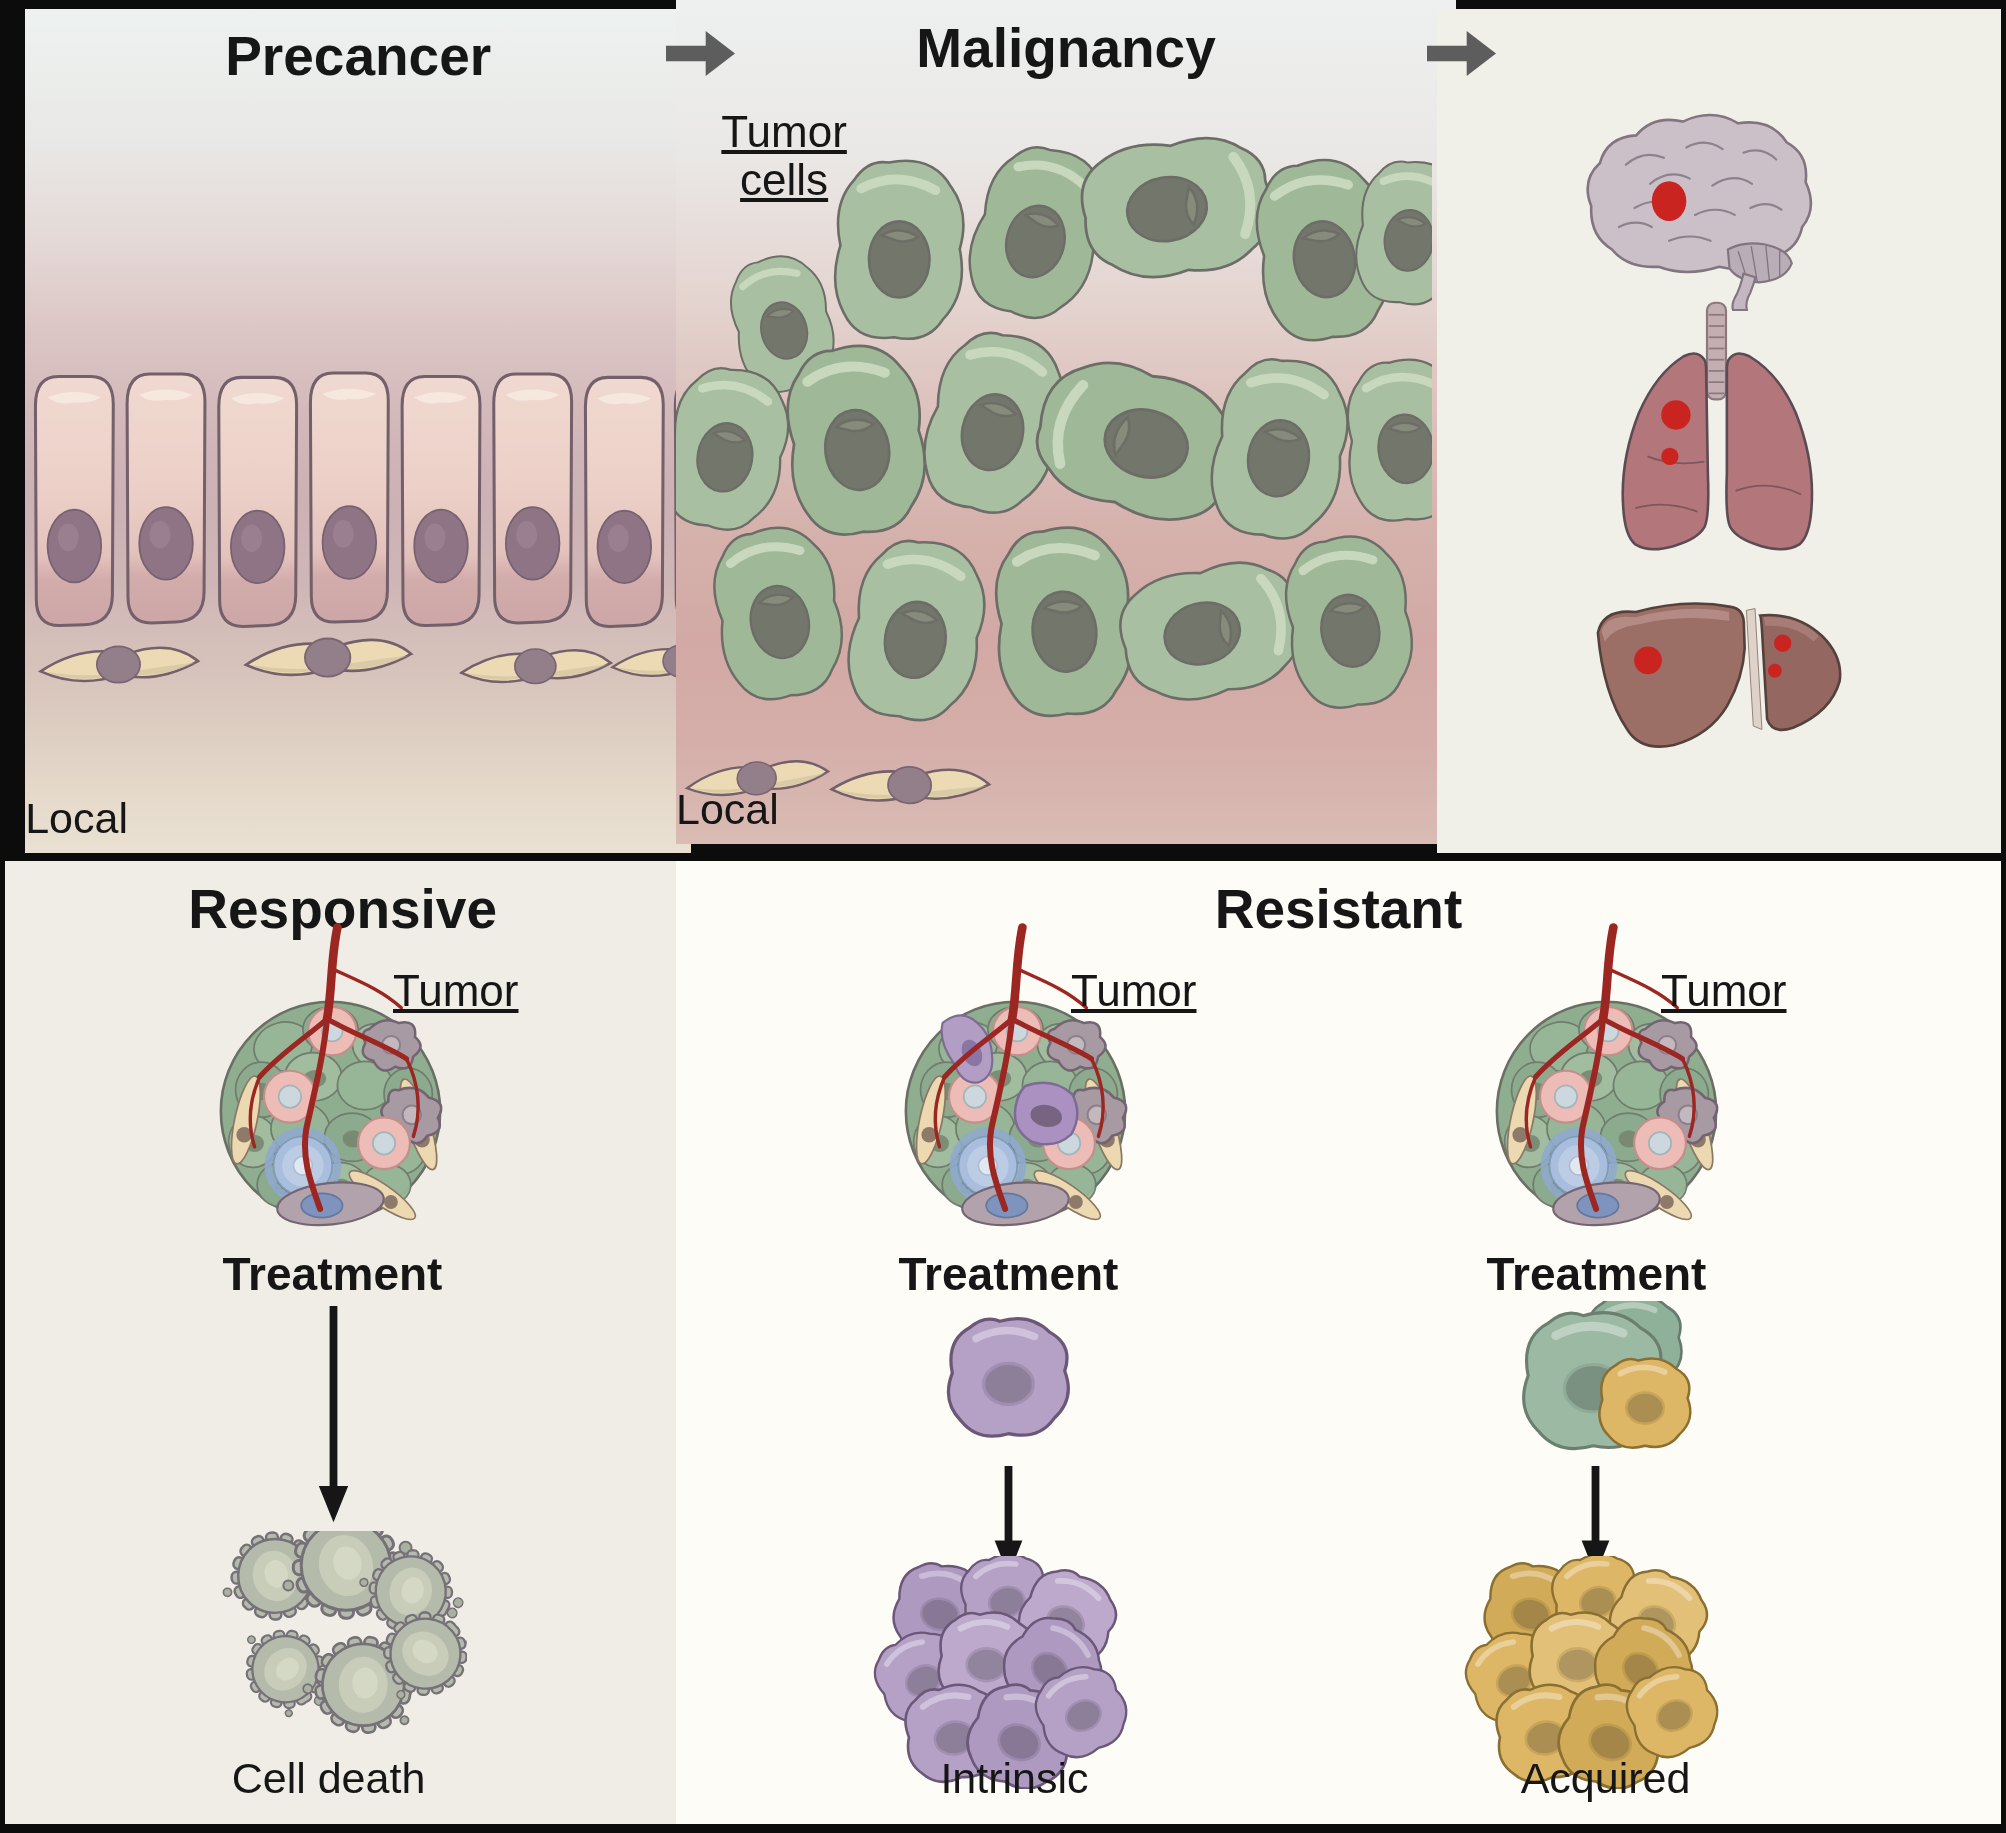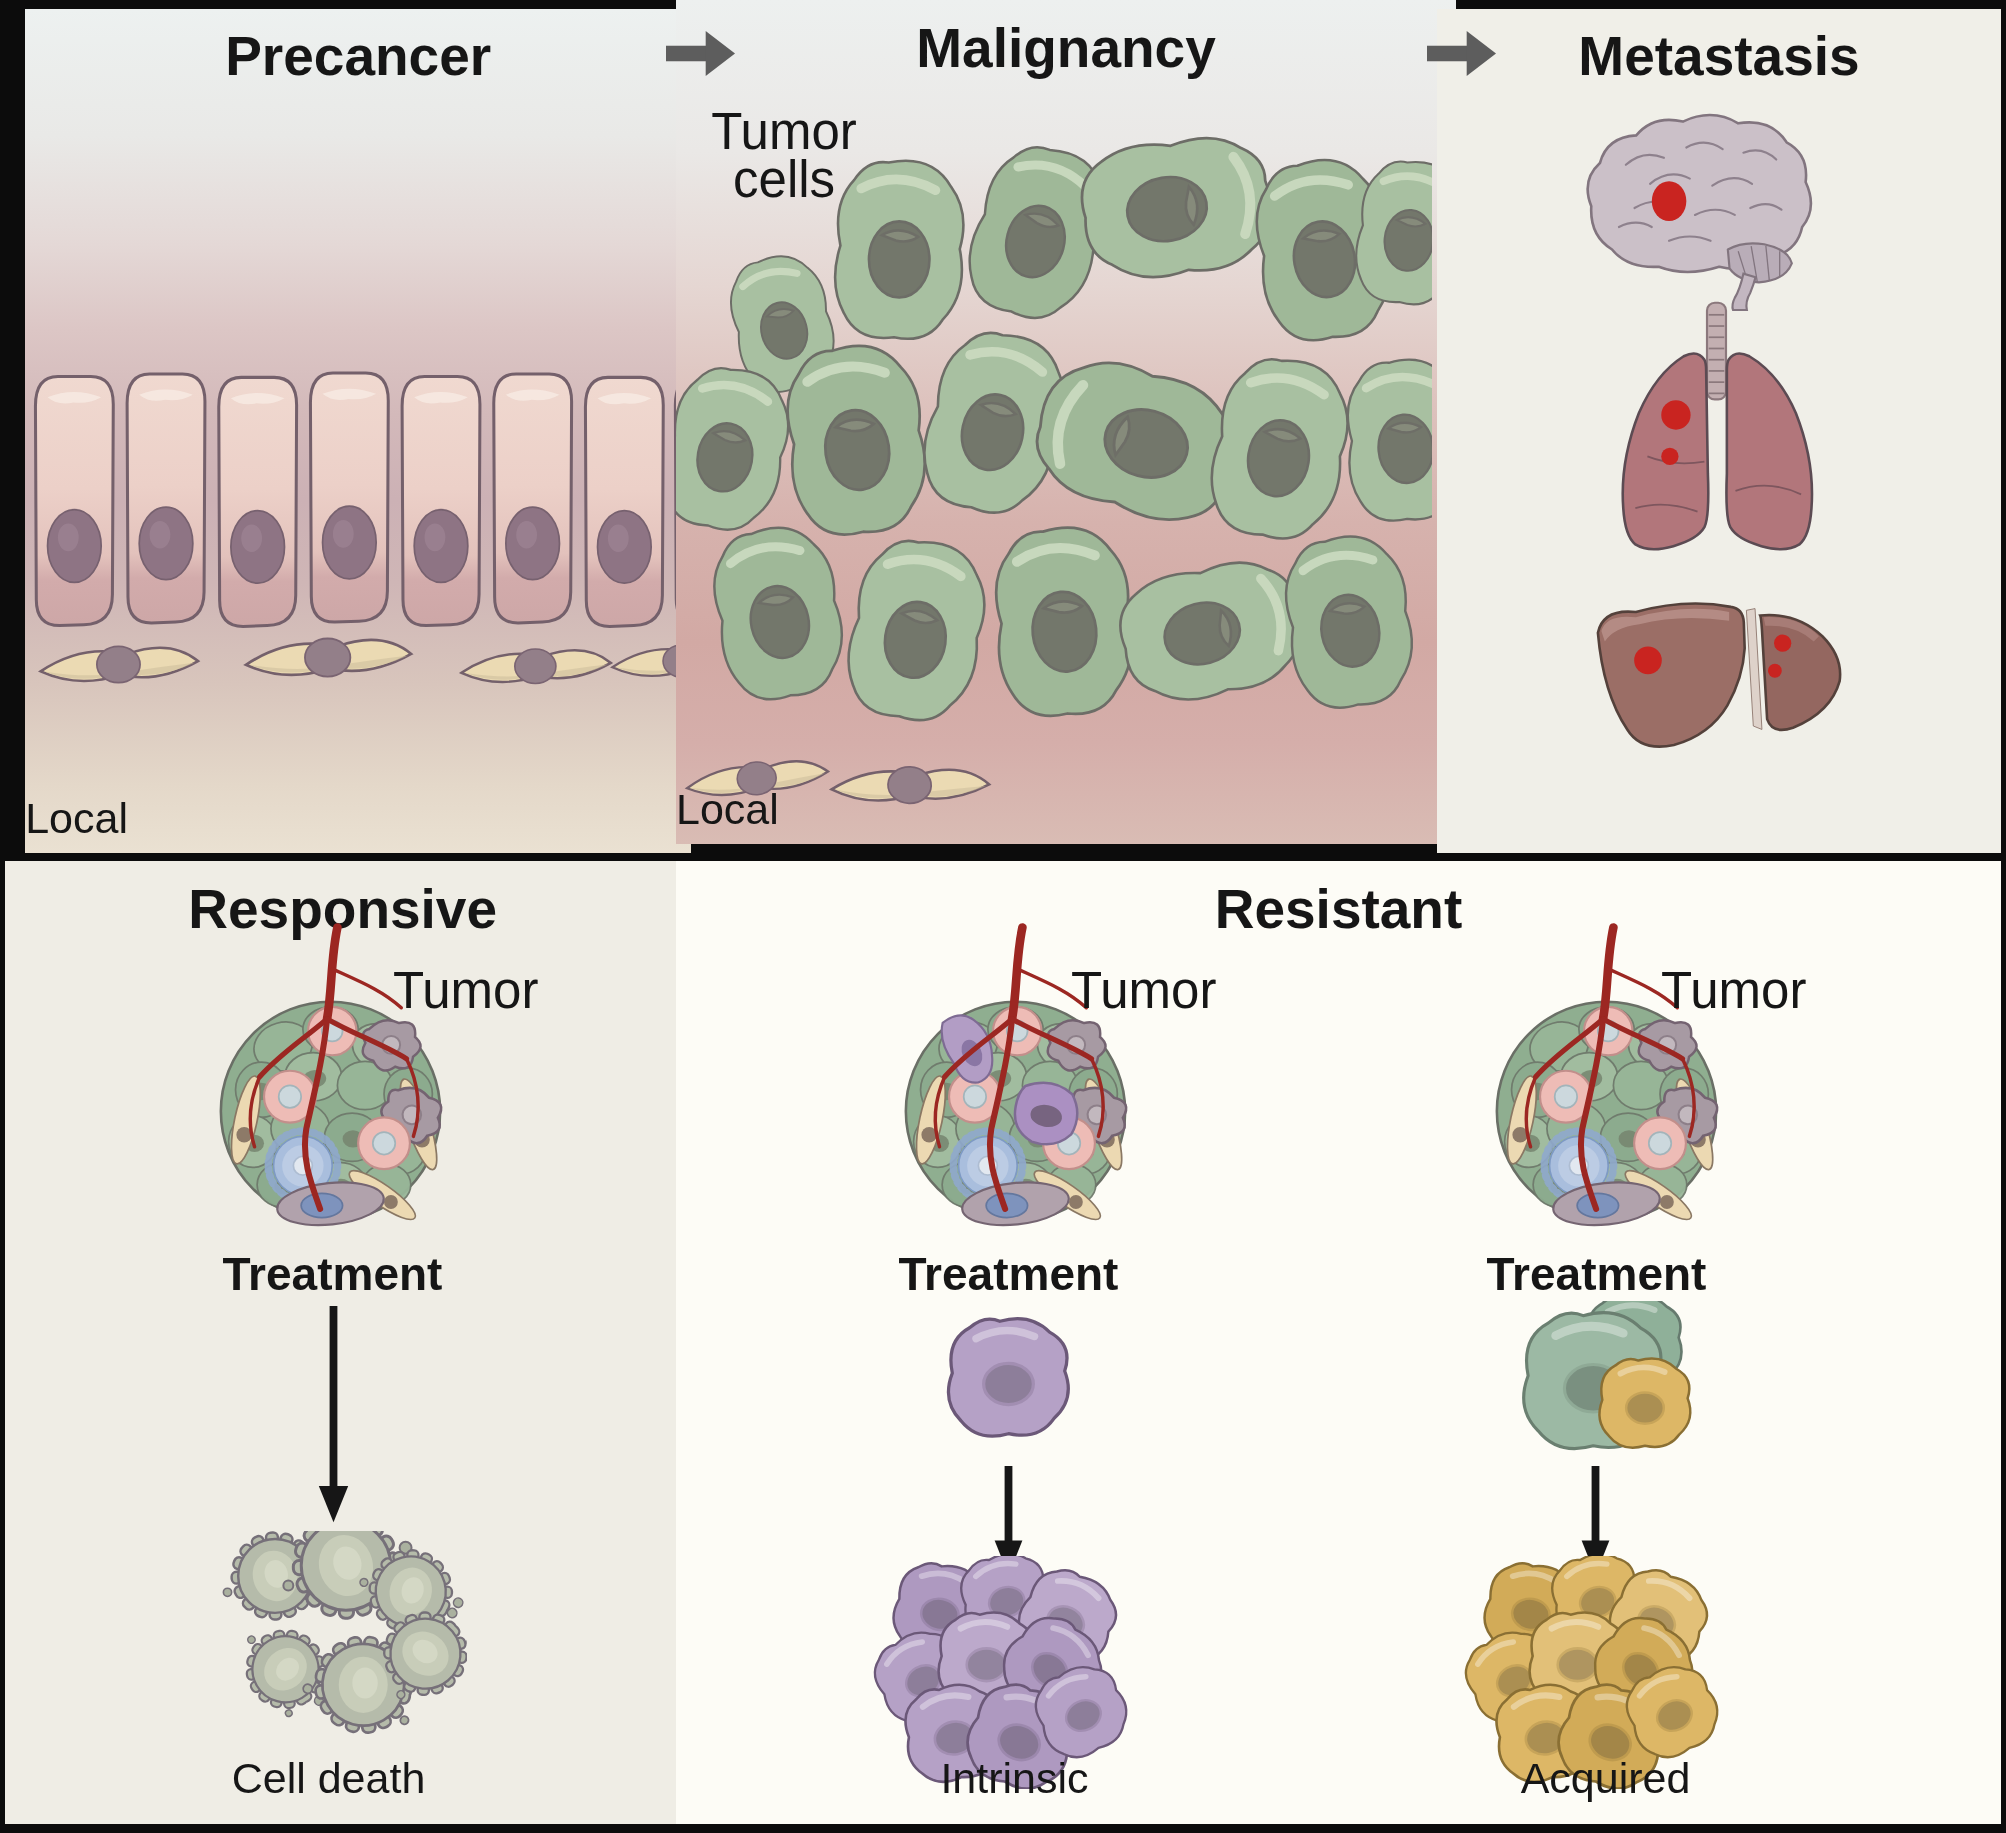--- a/index.html
+++ b/index.html
@@ -12,21 +12,21 @@
     background:linear-gradient(180deg,#edf1f0 0%,#e9e9e7 15%,#e4d8d6 28%,#dcc6c5 38%,#d3b9ba 48%,#ccb1b5 58%,#cfb6b6 68%,#d8c5bc 80%,#e4d8c9 92%,#eae1d2 100%);margin-left:20px;}
   #panel-malignancy{left:676px;top:0;width:756px;height:844px;
     background:linear-gradient(180deg,#edf0ef 0%,#eae8e6 18%,#e5d6d2 34%,#ddc2bd 48%,#d6b2ad 62%,#d2a9a4 76%,#d5aeaa 88%,#d9bcb4 100%);padding-left:24px;}
   #panel-metastasis{left:1437px;top:8.6px;width:564px;height:844px;background:#f0efe8;}
   #panel-responsive{left:5.2px;top:861px;width:675px;height:963px;background:#efede5;}
   #panel-resistant{left:676px;top:861px;width:1325px;height:963px;background:#fdfcf6;}
   .panel-title{position:absolute;top:15.6px;left:0;width:100%;text-align:center;
     font-size:55px;font-weight:700;letter-spacing:0;}
   .loc-label{position:absolute;top:785px;left:0;width:100%;font-size:43px;}
   .abs{position:absolute;}
-  .annot{font-size:51px;line-height:48px;}
+  .annot{font-size:44px;line-height:48px;text-decoration:underline;}
   .treatment{font-size:46px;font-weight:700;text-align:center;width:259px;}
   .outcome{font-size:43px;text-align:center;width:277px;}
   svg{display:block;}
 </style>
 </head>
 <body>
 
 <div id="figure">
 
   <svg width="0" height="0" style="position:absolute">
@@ -189,21 +189,20 @@
       <use href="#fib" transform="translate(272,908) rotate(2)"></use>
     </svg>
     <div class="abs annot" style="left:8.6px;top:108px;width:199px;text-align:center">
       <span>Tumor</span><br>
       <span>cells</span>
     </div>
     <div class="loc-label">Local</div>
   </div>
 
   <div class="panel" id="panel-metastasis">
-    <div class="panel-title">Metastasis</div>
   </div>
 
   <svg class="abs" style="left:1574px;top:104px" width="242" height="208" viewBox="0 0 280 240">
     <path d="M20,118 Q8,88 30,68 Q38,38 72,36 Q92,12 126,20 Q160,4 190,22 Q228,16 246,44 Q272,58 268,90 Q282,120 264,142 Q258,170 230,176 Q200,196 168,188 Q130,200 98,188 Q62,190 44,168 Q18,152 20,118 Z" fill="#cbc0c8" stroke="#82757f" stroke-width="3"></path>
     <g fill="none" stroke="#8e818d" stroke-width="2.5" stroke-linecap="round">
       <path d="M60,70 Q80,52 104,62"></path>
         <path d="M88,92 Q110,74 134,86"></path>
         <path d="M130,50 Q152,38 172,52"></path>
       <path d="M160,94 Q184,78 206,92"></path>
         <path d="M196,56 Q218,48 234,64"></path>

